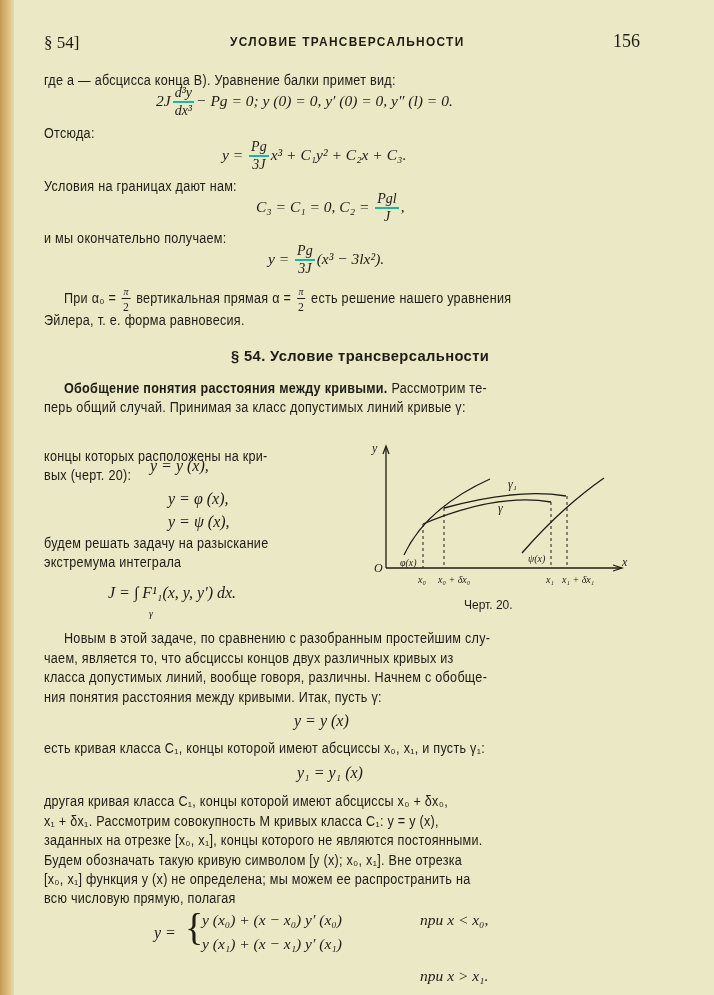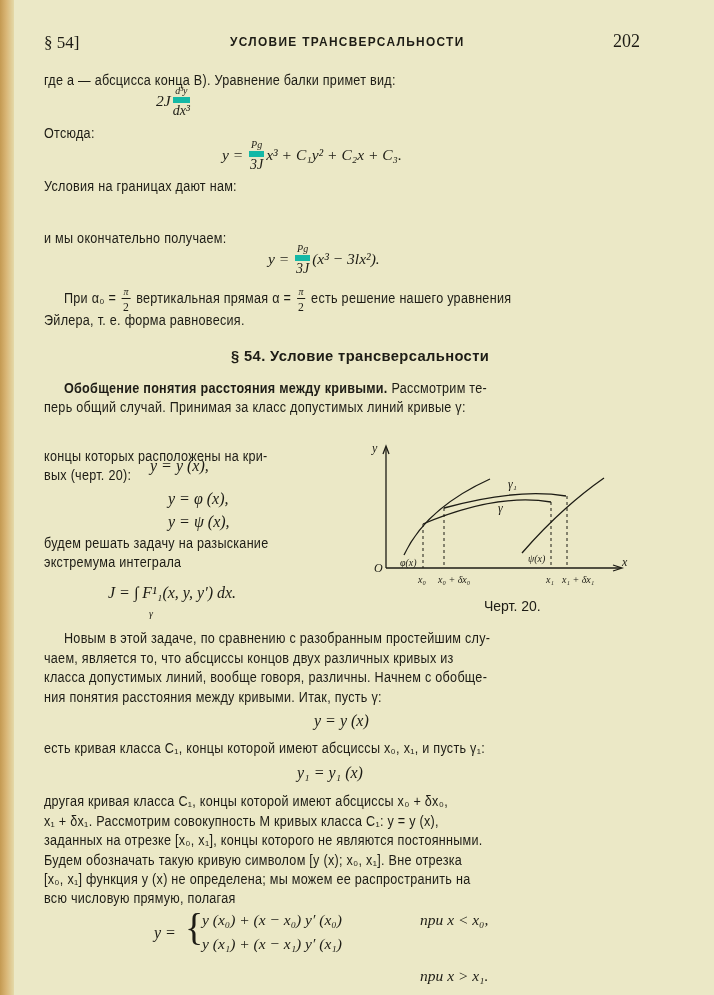--- a/index.html
+++ b/index.html
@@ -15,58 +15,64 @@
   }
   .page { position:absolute; left:0; top:0; width:714px; height:896px;border-radius:10px; }
   .abs { position:absolute; white-space:nowrap; }
   .header-left { left:44px; top:33px; font-size:17px; }
   .header-title { left:230px; top:35px; font-size:12.5px; letter-spacing:1.4px; font-family:"Liberation Sans", sans-serif; font-weight:bold; transform:scaleX(0.95); transform-origin:left; }
   .header-page { left:613px; top:31px; font-size:18px; }
   .tc { font-family:"Liberation Sans", sans-serif; font-size:14px; letter-spacing:0.3px; transform:scaleX(0.9); transform-origin:left; }
   .m { font-family:"Liberation Serif", serif; font-style:italic; font-size:15.5px; }
   .mu { font-style:normal; }
   .frac { display:inline-flex; flex-direction:column; align-items:center; vertical-align:middle; line-height:1; margin:0 2px; }
-  .frac .num { border-bottom:6px solid #14b8a6; padding:0 2px 1px; font-size:10px; }
+  .frac .num { border-bottom:2px solid #14b8a6; padding:0 2px 1px; font-size:14px; }
   .frac .den { padding-top:1px; font-size:14px; }
   .section-title { left:231px; top:347px; font-size:15.5px; font-weight:bold; font-family:"Liberation Sans", sans-serif; letter-spacing:0.4px; transform:scaleX(0.95); transform-origin:left; }
   .bold { font-weight:bold; }
-  .fig-caption { left:484px; top:598px; font-size:14px; font-family:"Liberation Sans", sans-serif; }
+  .fig-caption { left:464px; top:598px; font-size:12px; font-family:"Liberation Sans", sans-serif; }
   svg text { font-family:"Liberation Serif", serif; font-style:italic; }
 </style>
 </head>
 <body>
 
 <div class="binding"></div>
 
 <div class="page">
 
   <div class="abs header-left">§ 54]</div>
   <div class="abs header-title">УСЛОВИЕ ТРАНСВЕРСАЛЬНОСТИ</div>
-  <div class="abs header-page">202</div>
+  <div class="abs header-page">156</div>
 
   <div class="abs tc" style="left:44px;top:72px;">где a — абсцисса конца B). Уравнение балки примет вид:</div>
 
   <div class="abs m" style="left:156px;top:86px;text-align:center;">
     <span>2J</span><span class="frac">
         <span class="num">d³y</span>
         <span class="den">dx³</span>
-      </span>
+      </span><span>− Pg = 0;  y (0) = 0,  y′ (0) = 0,  y″ (l) = 0.</span>
   </div>
 
   <div class="abs tc" style="left:44px;top:125px;">Отсюда:</div>
 
   <div class="abs m" style="left:222px;top:140px;">
     <span>y =</span> <span class="frac">
         <span class="num">Pg</span>
         <span class="den">3J</span>
       </span><span>x³ + C₁y² + C₂x + C₃.</span>
   </div>
 
   <div class="abs tc" style="left:44px;top:178px;">Условия на границах дают нам:</div>
 
+  <div class="abs m" style="left:256px;top:192px;">
+    <span>C₃ = C₁ = 0,  C₂ =</span> <span class="frac">
+        <span class="num">Pgl</span>
+        <span class="den">J</span>
+      </span><span>,</span>
+  </div>
 
   <div class="abs tc" style="left:44px;top:230px;">и мы окончательно получаем:</div>
 
   <div class="abs m" style="left:268px;top:244px;">
     <span>y =</span> <span class="frac">
         <span class="num">Pg</span>
         <span class="den">3J</span>
       </span><span>(x³ − 3lx²).</span>
   </div>
 
@@ -142,21 +148,21 @@
       <text x="196" y="145" font-size="10">x₁ + δx₁</text>
     </g>
   </svg>
   <div class="abs fig-caption">Черт. 20.</div>
 
   <div class="abs tc" style="left:64px;top:630px;">Новым в этой задаче, по сравнению с разобранным простейшим слу-</div>
   <div class="abs tc" style="left:44px;top:650px;">чаем, является то, что абсциссы концов двух различных кривых из</div>
   <div class="abs tc" style="left:44px;top:669px;">класса допустимых линий, вообще говоря, различны. Начнем с обобще-</div>
   <div class="abs tc" style="left:44px;top:689px;">ния понятия расстояния между кривыми. Итак, пусть γ:</div>
 
-  <div class="abs m" style="left:314px;top:712px;font-size:16px;">y = y (x)</div>
+  <div class="abs m" style="left:294px;top:712px;font-size:16px;">y = y (x)</div>
 
   <div class="abs tc" style="left:44px;top:740px;">есть кривая класса C₁, концы которой имеют абсциссы x₀, x₁, и пусть γ₁:</div>
 
   <div class="abs m" style="left:297px;top:764px;font-size:16px;">y₁ = y₁ (x)</div>
 
   <div class="abs tc" style="left:44px;top:793px;">другая кривая класса C₁, концы которой имеют абсциссы x₀ + δx₀,</div>
   <div class="abs tc" style="left:44px;top:813px;">x₁ + δx₁. Рассмотрим совокупность M кривых класса C₁: y = y (x),</div>
   <div class="abs tc" style="left:44px;top:832px;">заданных на отрезке [x₀, x₁], концы которого не являются постоянными.</div>
   <div class="abs tc" style="left:44px;top:852px;">Будем обозначать такую кривую символом [y (x); x₀, x₁]. Вне отрезка</div>
   <div class="abs tc" style="left:44px;top:871px;">[x₀, x₁] функция y (x) не определена; мы можем ее распространить на</div>

